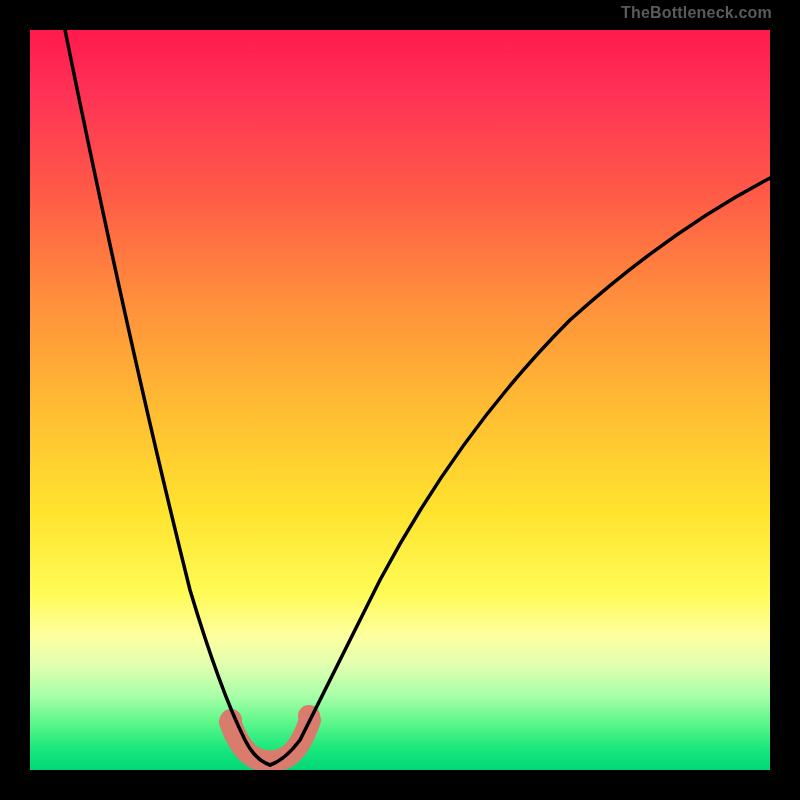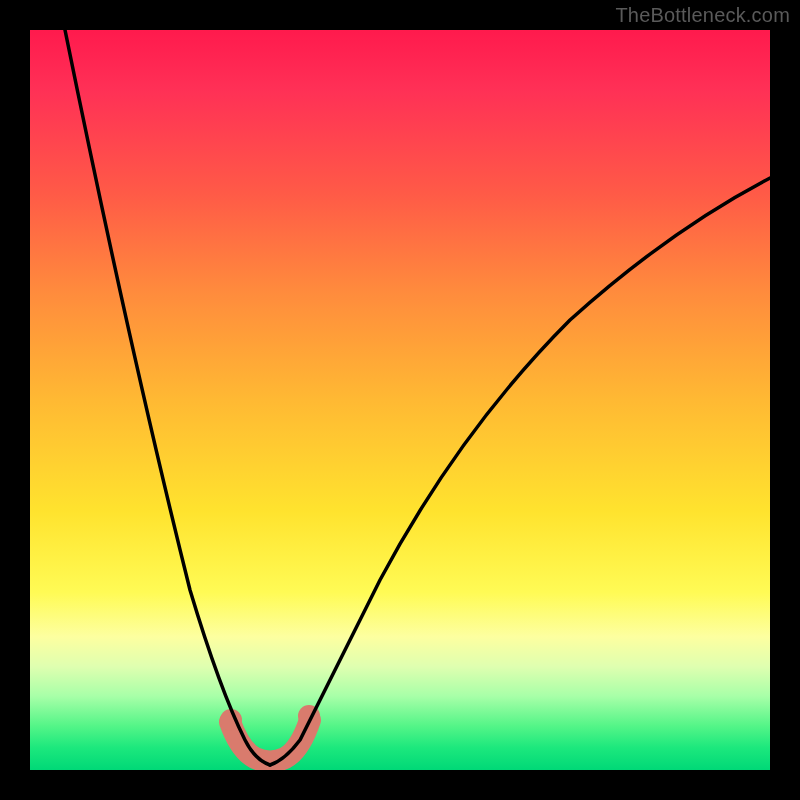--- a/index.html
+++ b/index.html
@@ -28,24 +28,24 @@
       #fdffa0 82%,
       #dfffb0 86%,
       #a8ffa8 90%,
       #55f588 94%,
       #1ce87d 97%,
       #00d877 100%);
   }
   .watermark {
     position: absolute;
     top: 4px;
-    right: 10px;
+    right: 28px;
     color: #5a5a5a;
-    font-size: 20px;
-    font-weight: 400;
+    font-size: 16px;
+    font-weight: 700;
     letter-spacing: 0.2px;
   }
   svg.curve {
     position: absolute;
     left: 0;
     top: 0;
     width: 740px;
     height: 740px;
   }
 </style>

